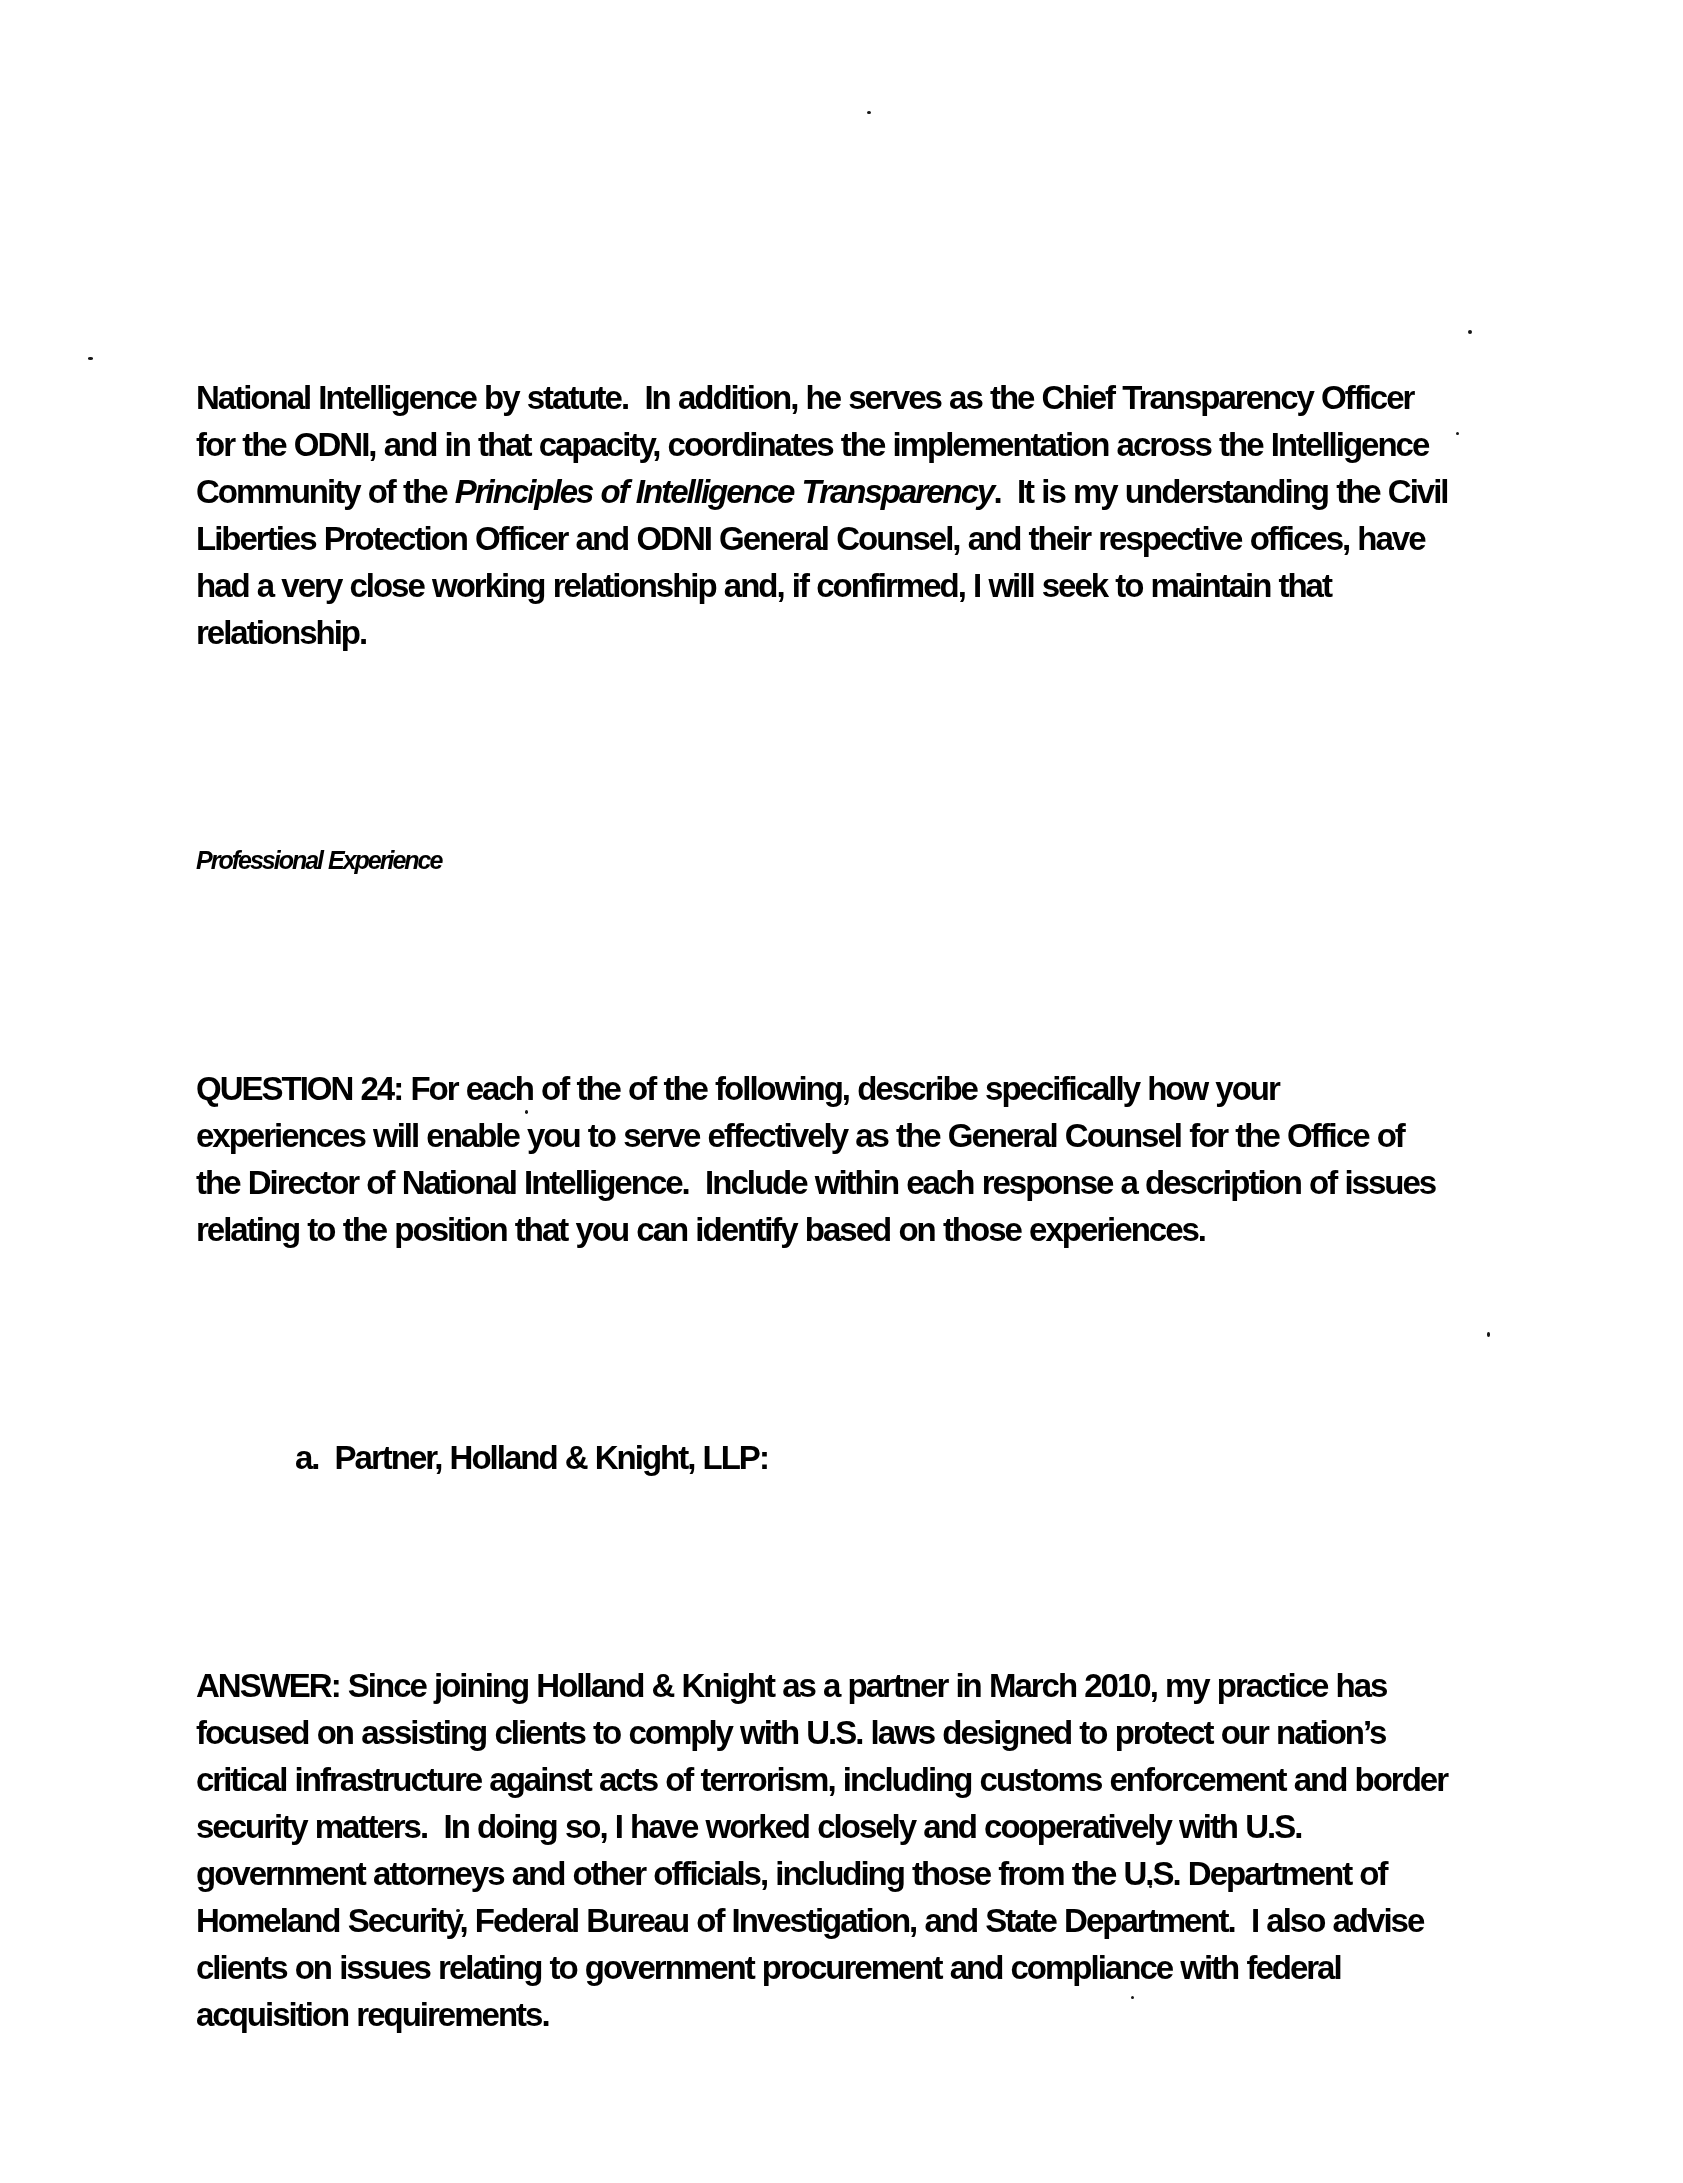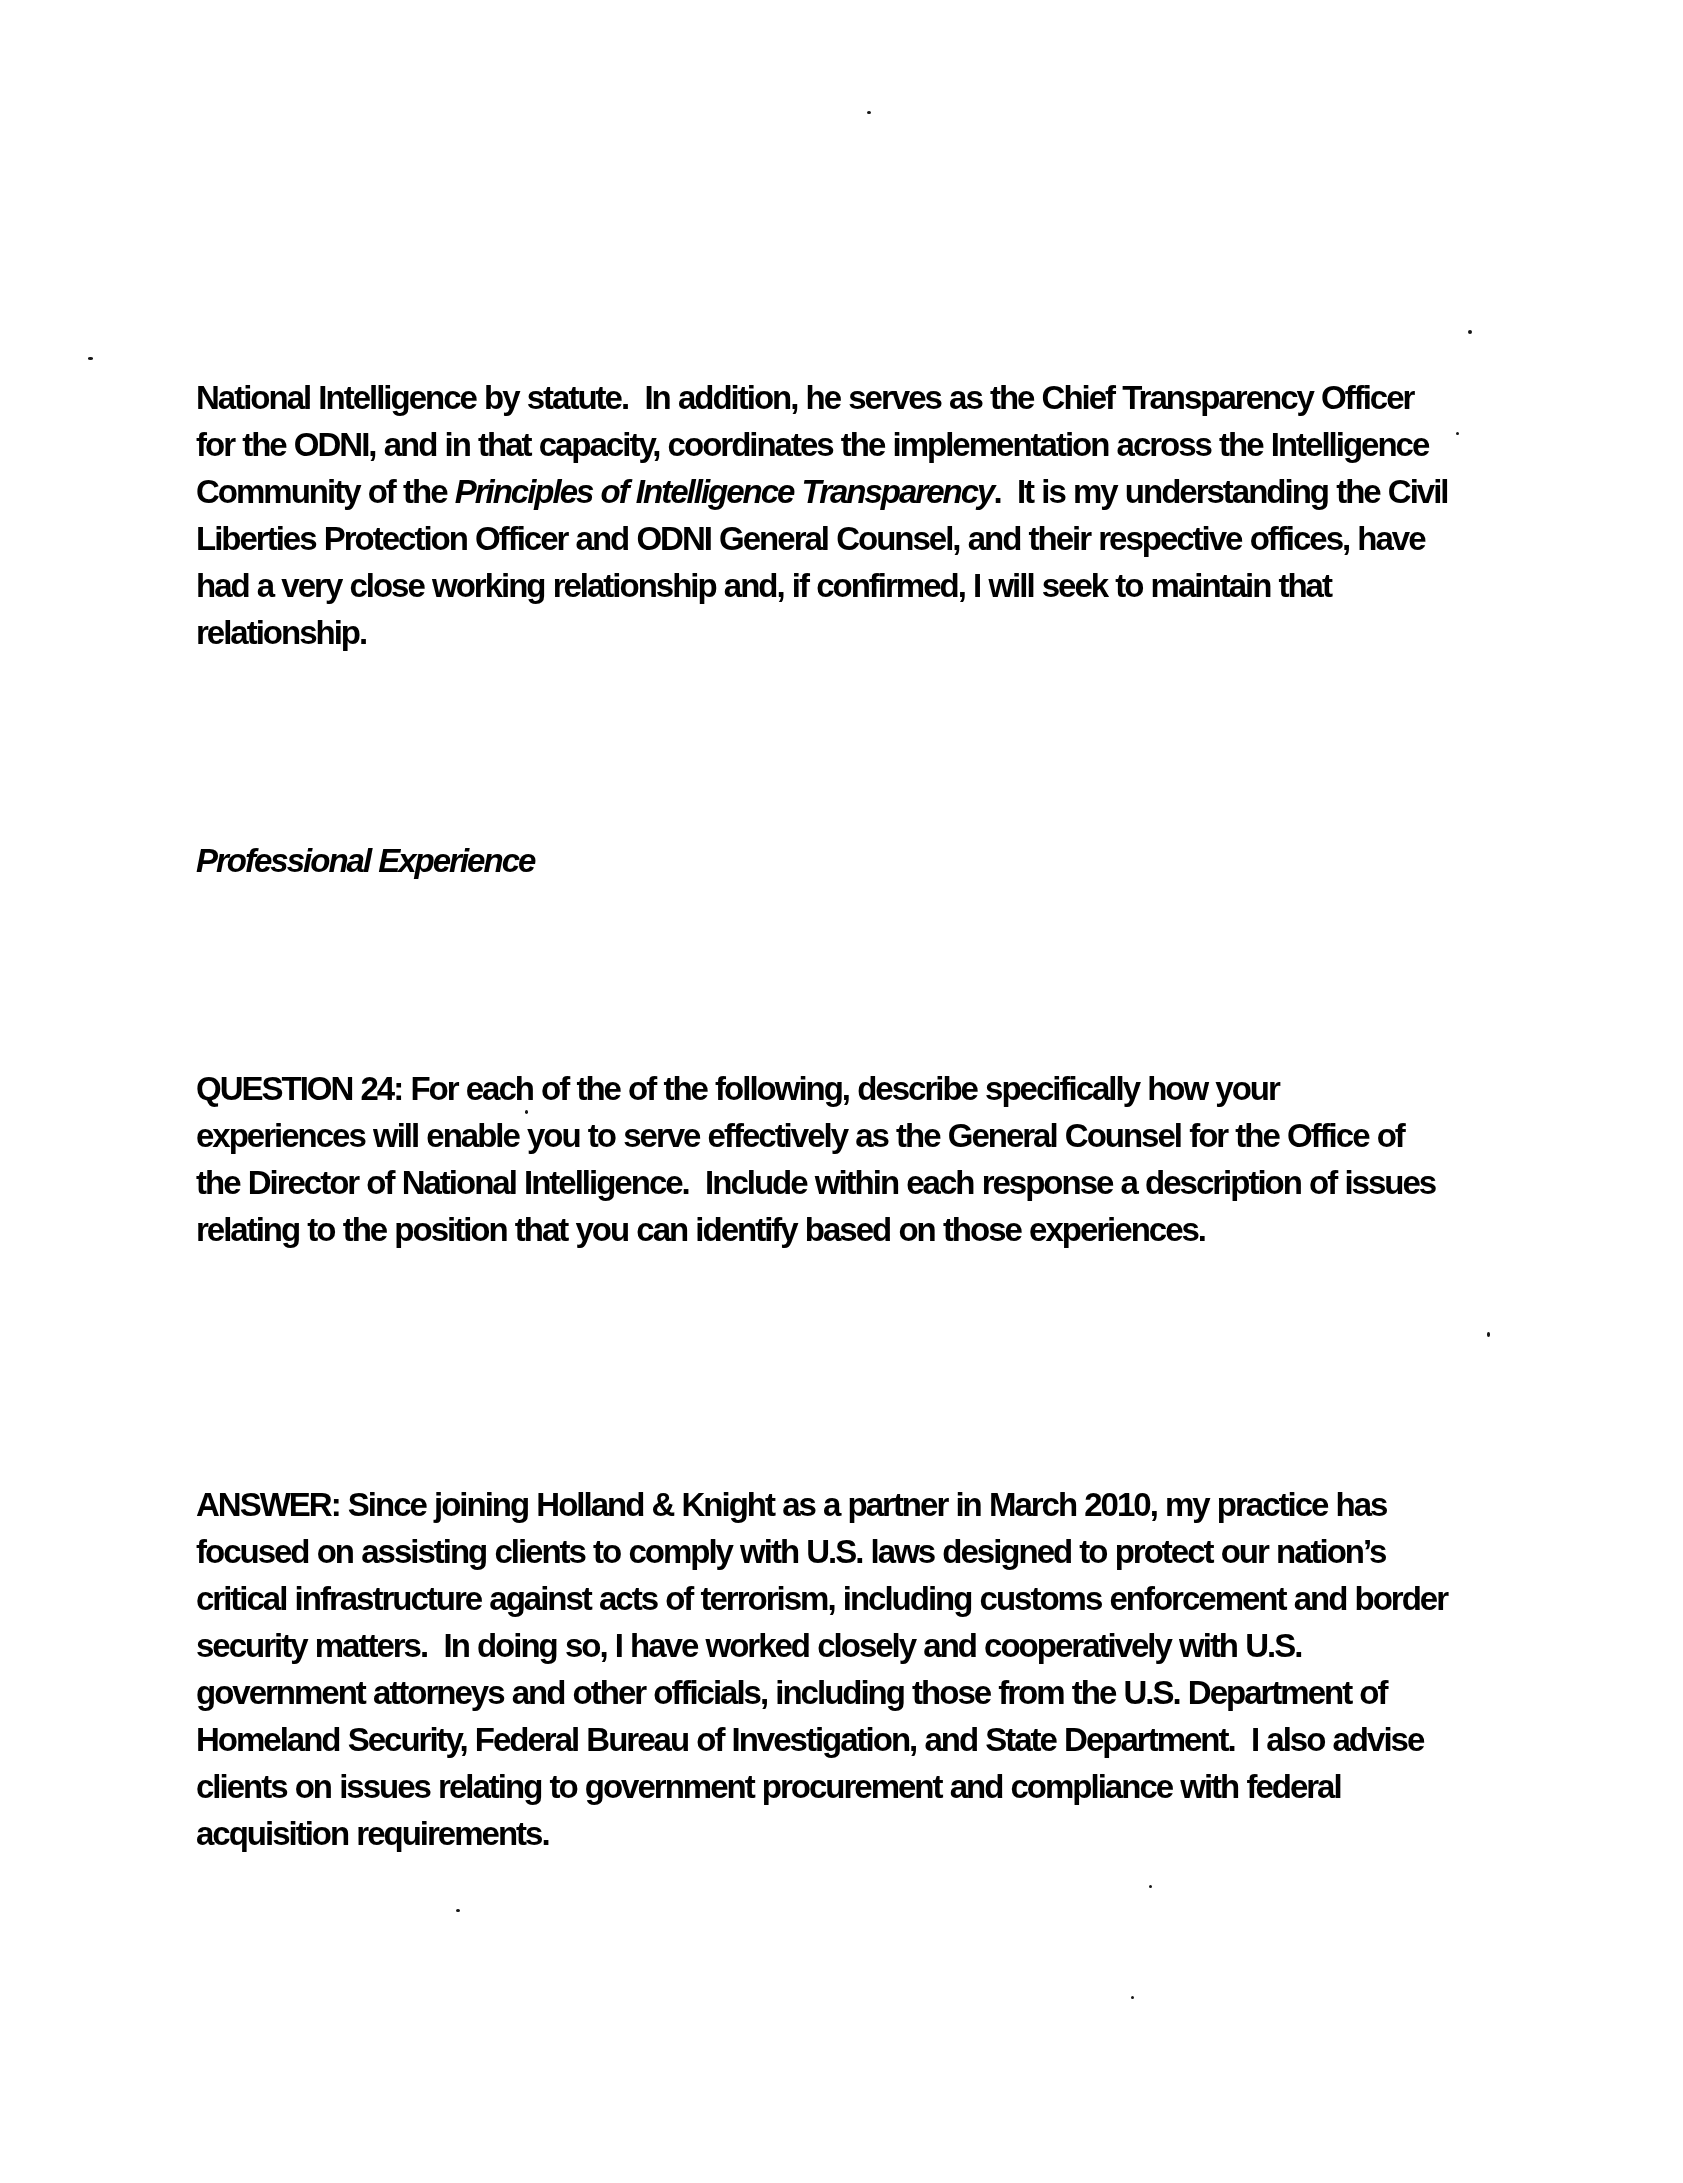--- a/index.html
+++ b/index.html
@@ -12,40 +12,41 @@
     padding-left:12px;
   }
   .content{
     position:absolute;left:196px;top:233px;width:1257px;
     font-size:33px;line-height:47px;font-weight:700;
     letter-spacing:-2px;word-spacing:1px;
     white-space:pre-wrap;
     text-align:left;
   }
   .para{margin:0 0 40px 0;}
-  .heading{margin:0 0 40px 0;font-style:italic;font-weight:700;font-size:33px;}
+  .heading{margin:0 0 40px 0;font-style:italic;font-weight:700;font-size:25px;}
   .list-line{margin:0 0 40px 0;padding-left:99px;}
   .marker{font-weight:700;margin-right:16px;}
   .label{font-weight:700;text-align:center;}
   .it{font-style:italic;}
   .speck{position:absolute;background:#161616;border-radius:50%;}
 </style>
 </head>
 <body>
 
 <div class="page">
 
   <div class="content">
 
     <p class="para"><span>National Intelligence by statute.  In addition, he serves as the Chief Transparency Officer for the ODNI, and in that capacity, coordinates the implementation across the Intelligence Community of the </span><span class="it">Principles of Intelligence Transparency</span><span>.  It is my understanding the Civil Liberties Protection Officer and ODNI General Counsel, and their respective offices, have had a very close working relationship and, if confirmed, I will seek to maintain that relationship.</span></p>
 
     <p class="heading">Professional Experience</p>
 
     <p class="para"><span class="label">QUESTION 24:</span><span> For each of the of the following, describe specifically how your experiences will enable you to serve effectively as the General Counsel for the Office of the Director of National Intelligence.  Include within each response a description of issues relating to the position that you can identify based on those experiences.</span></p>
 
+    <p class="list-line"><span class="marker">a.</span><span>Partner, Holland &amp; Knight, LLP:</span></p>
 
     <p class="para"><span class="label">ANSWER:</span><span> Since joining Holland &amp; Knight as a partner in March 2010, my practice has focused on assisting clients to comply with U.S. laws designed to protect our nation’s critical infrastructure against acts of terrorism, including customs enforcement and border security matters.  In doing so, I have worked closely and cooperatively with U.S. government attorneys and other officials, including those from the U.S. Department of Homeland Security, Federal Bureau of Investigation, and State Department.  I also advise clients on issues relating to government procurement and compliance with federal acquisition requirements.</span></p>
 
     
 
     
 
   </div>
 
   <div class="speck" style="left:867px;top:111px;width:4px;height:3.3px;"></div>

